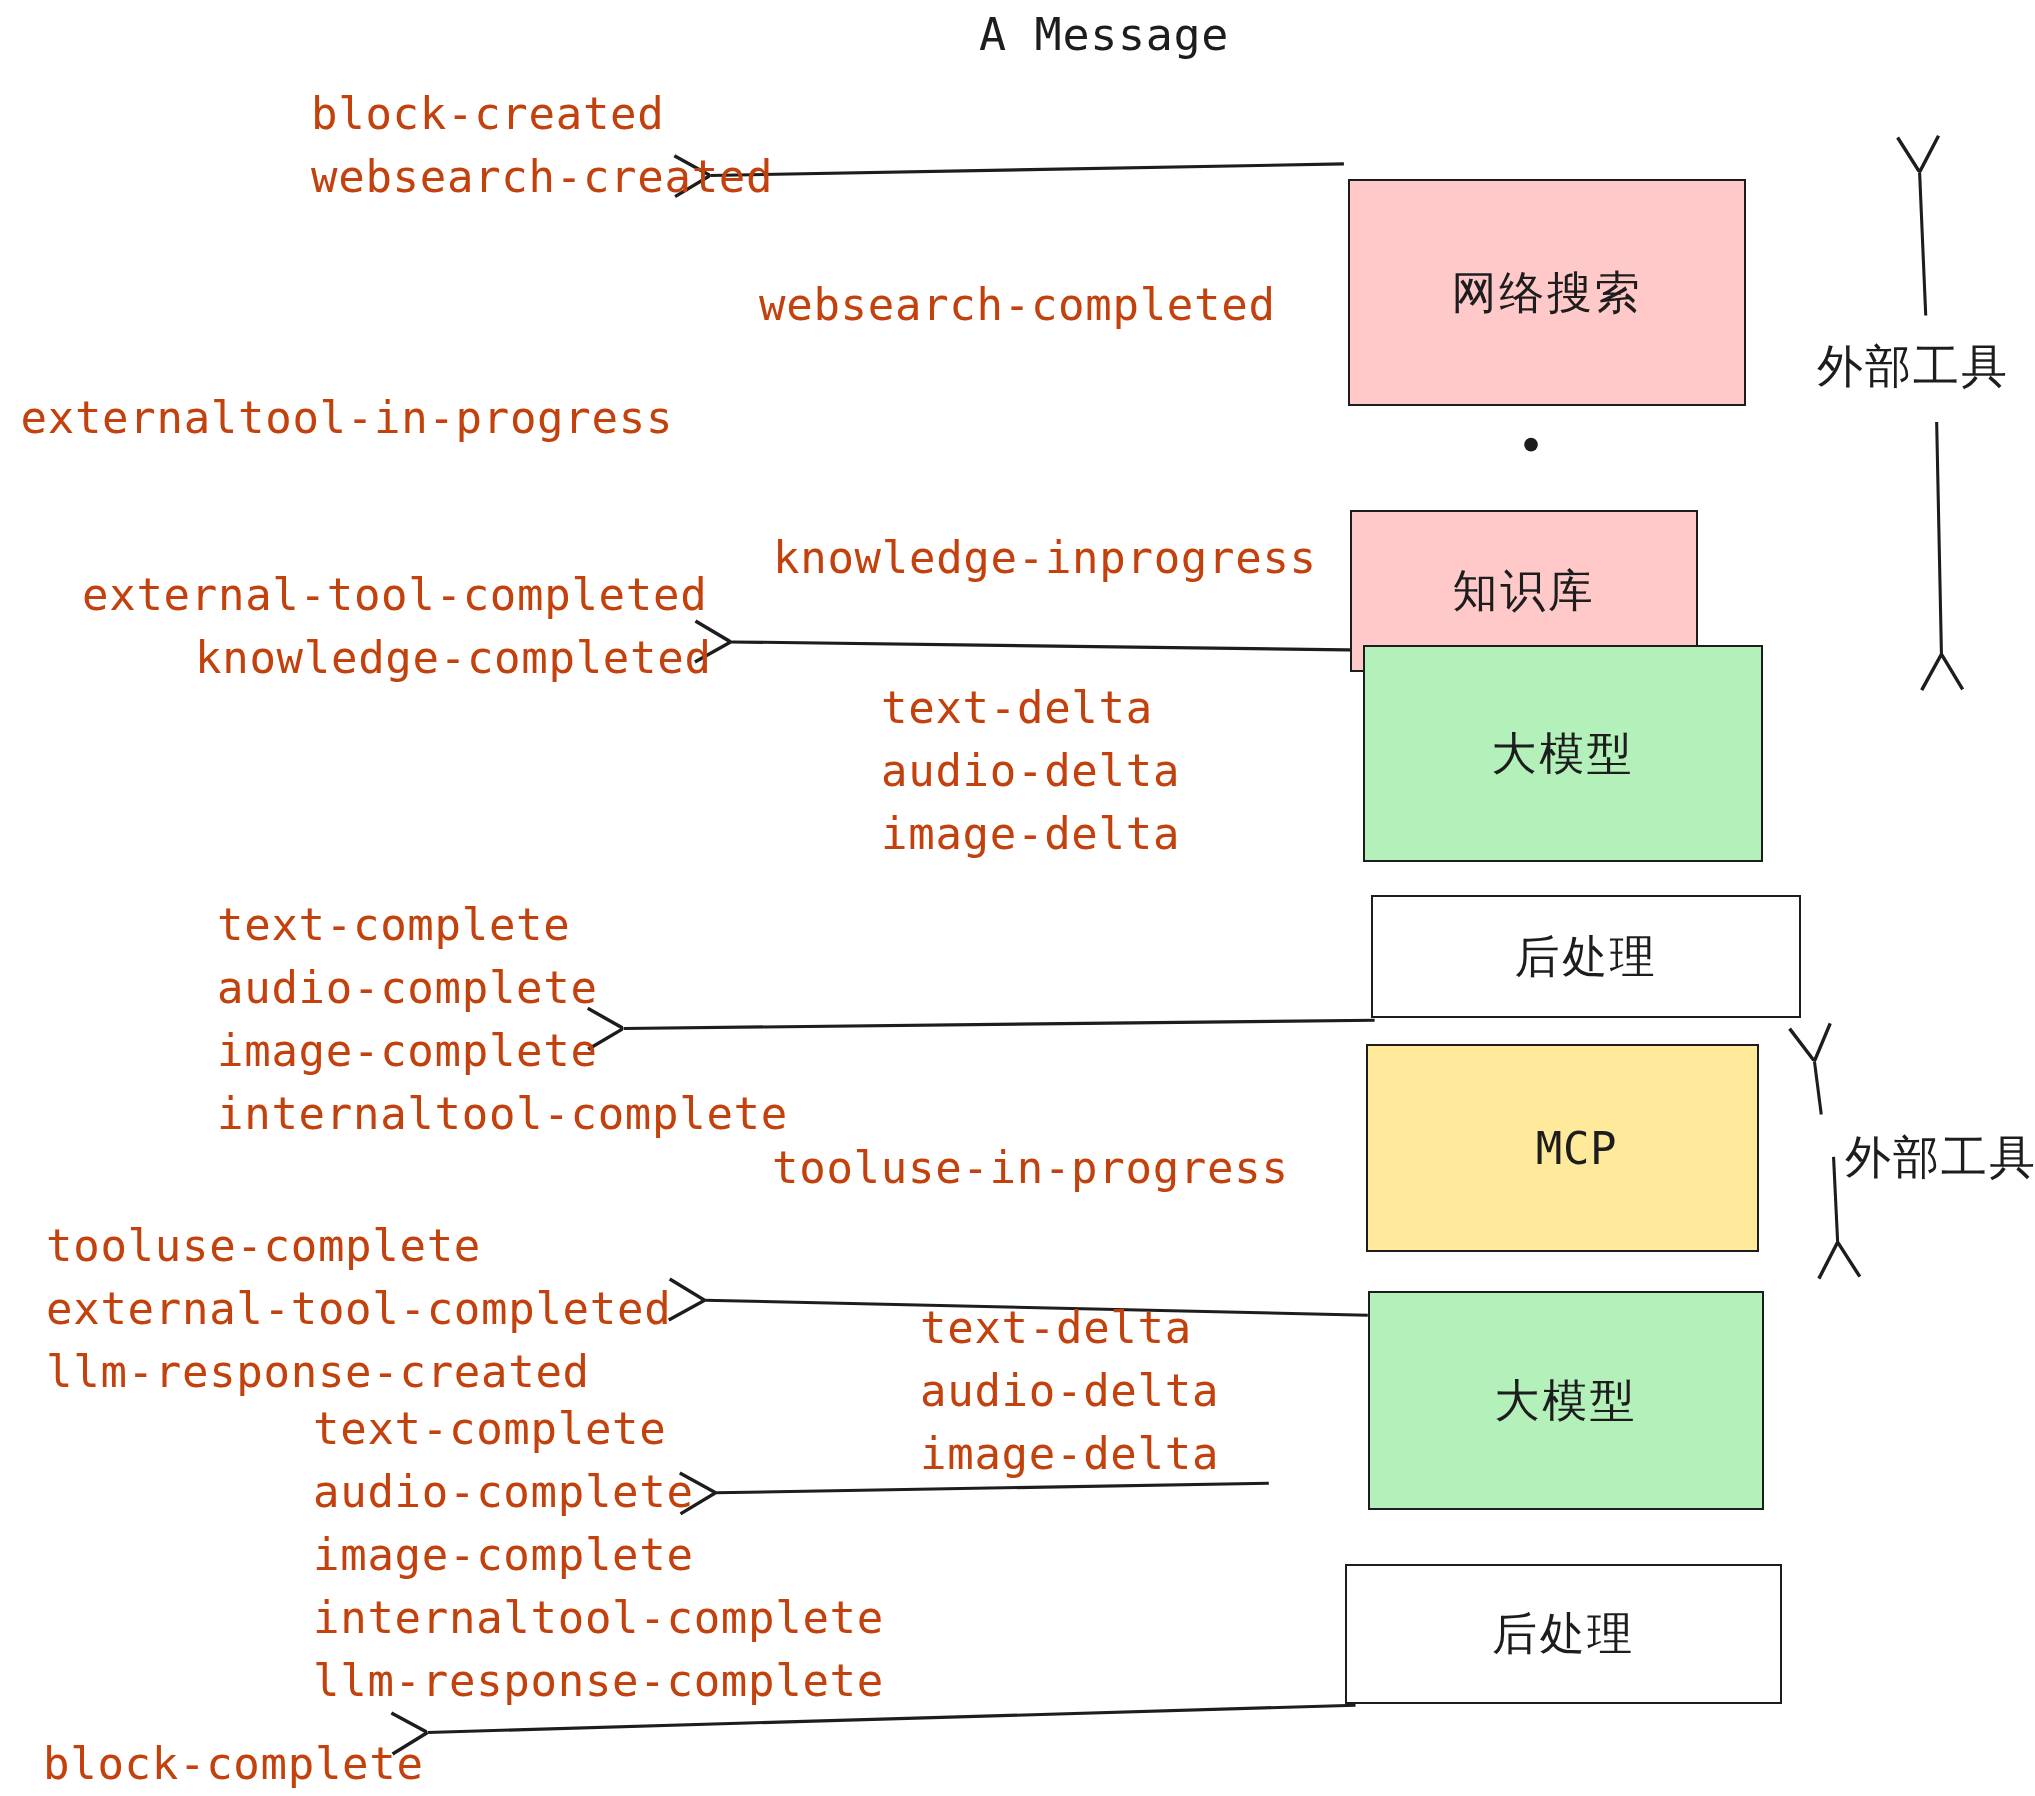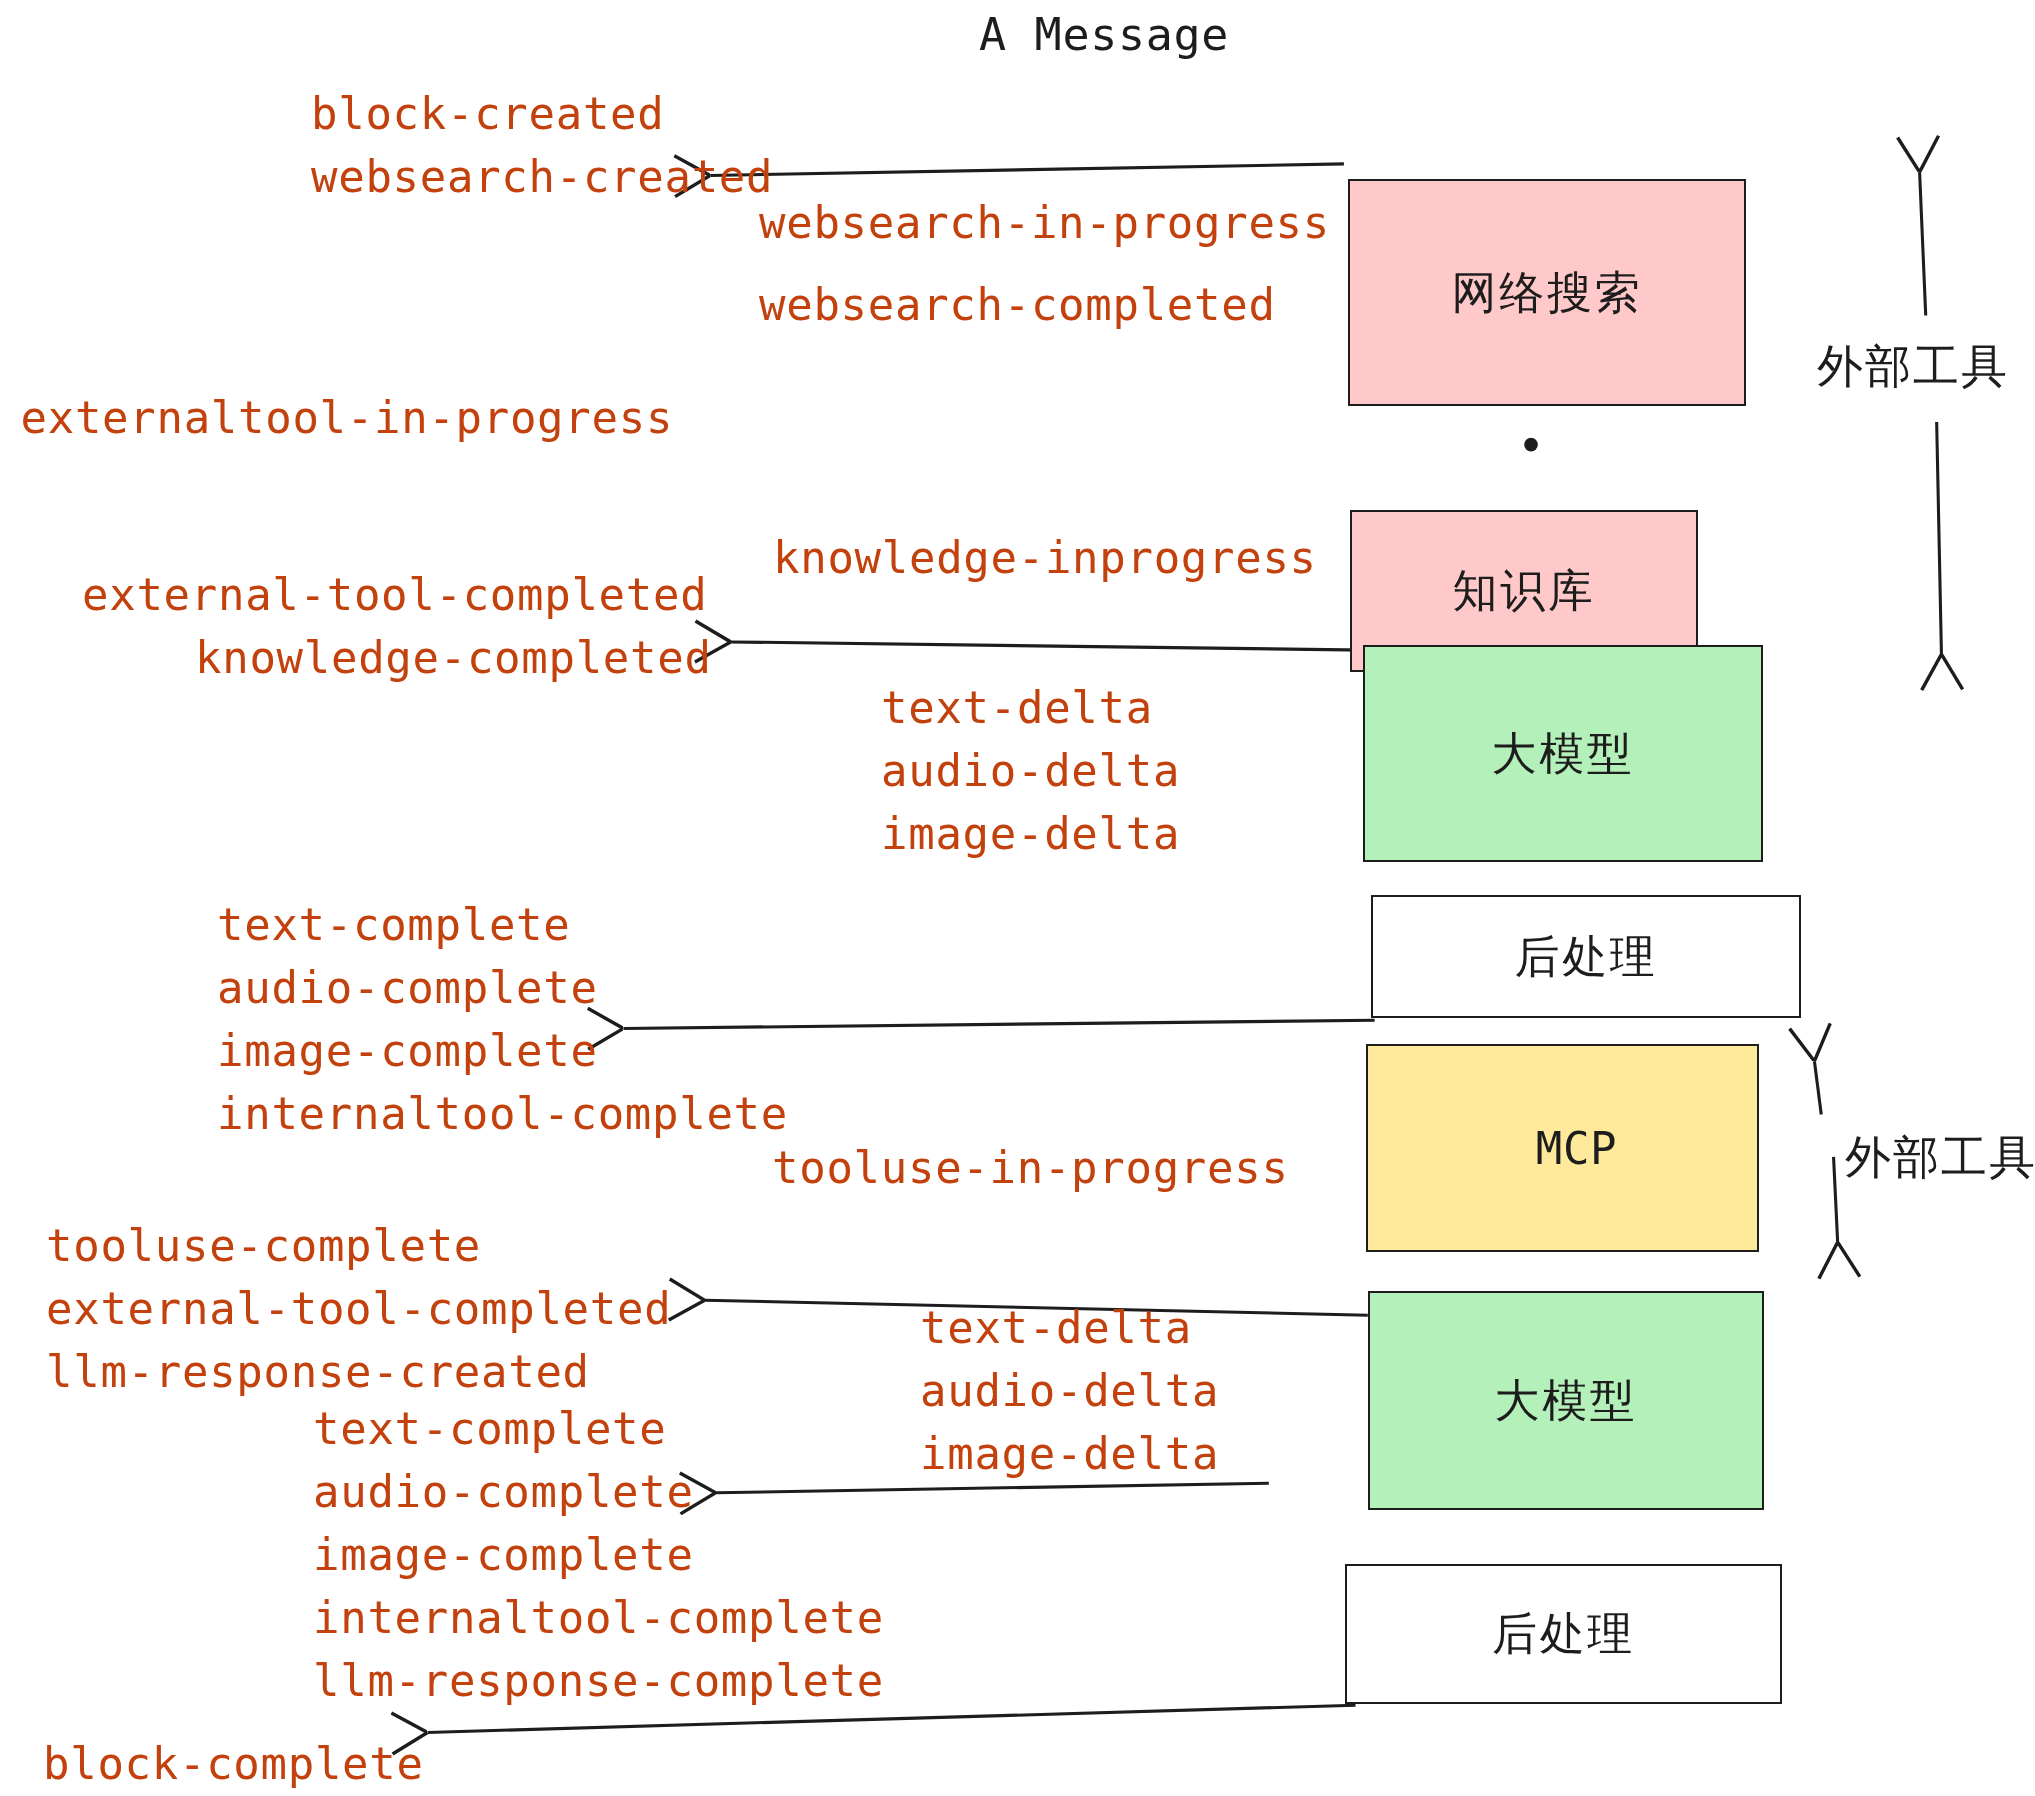--- a/index.html
+++ b/index.html
@@ -84,21 +84,20 @@
       <circle cx="2230" cy="525" r="10" fill="#1d1d1d"></circle>
       <circle cx="2237" cy="583" r="10" fill="#1d1d1d"></circle>
       <circle cx="2242" cy="651" r="10" fill="#1d1d1d"></circle>
     </g>
   </svg>
 
   <div class="title" style="left:979px;top:8.2px;">A Message</div>
 
   <div class="ev" style="left:311px;top:82px;">block-created
 websearch-created</div>
-  <div class="ev" style="left:759px;top:191px;">websearch-in-progress</div>
   <div class="ev" style="left:759px;top:273px;">websearch-completed</div>
   <div class="ev" style="left:20.5px;top:386px;">externaltool-in-progress</div>
   <div class="ev" style="left:82px;top:563px;">external-tool-completed</div>
   <div class="ev" style="left:773px;top:526px;">knowledge-inprogress</div>
   <div class="ev" style="left:195px;top:626px;">knowledge-completed</div>
   <div class="ev" style="left:881px;top:676px;">text-delta
 audio-delta
 image-delta</div>
   <div class="ev" style="left:217px;top:893px;">text-complete
 audio-complete

